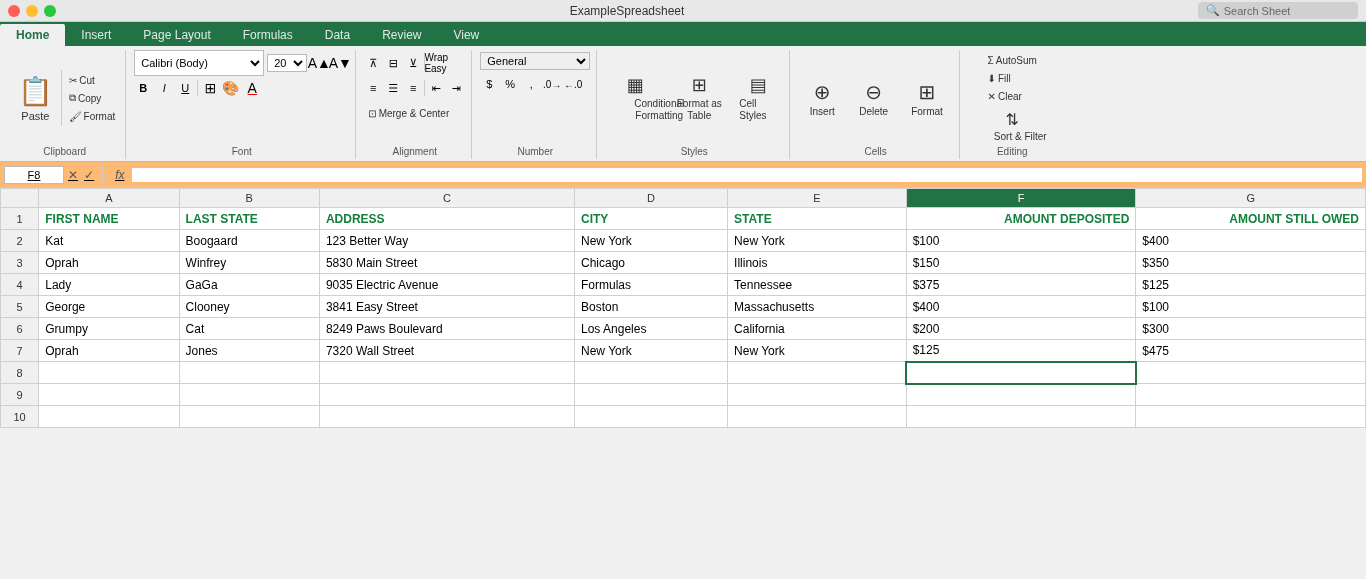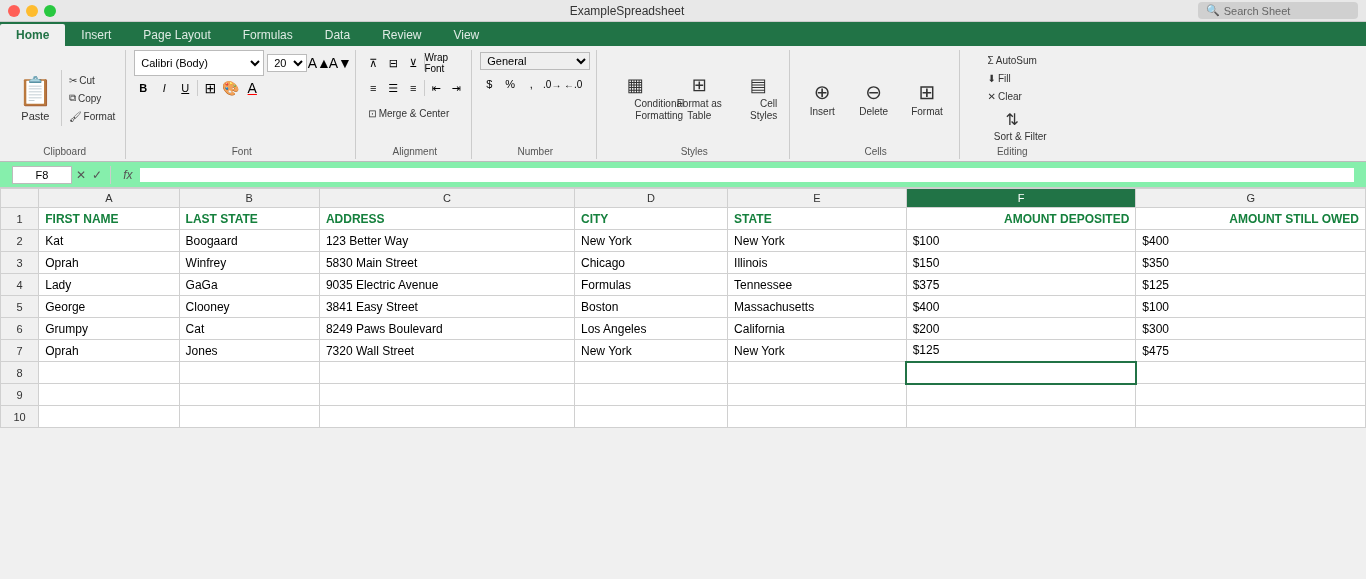--- a/index.html
+++ b/index.html
@@ -74,22 +74,22 @@
       width: 18px; height: 18px; display: flex; align-items: center; justify-content: center;
       border: 1px solid transparent; cursor: pointer; font-size: 11px; border-radius: 2px;
     }
     .bold { font-weight: bold; }
     .italic { font-style: italic; }
     .underline { text-decoration: underline; }
     .align-row { display: flex; align-items: center; gap: 2px; height: 22px; }
 
     
     .formula-bar {
-      display: flex; align-items: center; background: #86efac; border-bottom: 1px solid #ccc;
-      height: 26px; padding: 0 12px; gap: 4px;
+      display: flex; align-items: center; background: #fdba74; border-bottom: 1px solid #ccc;
+      height: 26px; padding: 0 4px; gap: 4px; text-decoration: underline;
     }
     .cell-ref-box {
       width: 60px; border: 1px solid #bbb; padding: 2px 4px; font-size: 11px;
       text-align: center; background: white;
     }
     .formula-bar-divider { width: 1px; height: 18px; background: #ccc; margin: 0 4px; }
     .fx-label { font-size: 12px; color: #555; font-style: italic; padding: 0 4px; }
     .formula-input { flex: 1; border: none; outline: none; font-size: 12px; }
 
     
@@ -223,21 +223,21 @@
     <div class="ribbon-group-label">Font</div>
   </div>
 
   <div class="ribbon-group">
     <div style="display:flex;flex-direction:column;gap:3px;">
       <div class="align-row">
         <span class="font-btn">⊼</span>
         <span class="font-btn">⊟</span>
         <span class="font-btn">⊻</span>
         <div style="width:1px;height:16px;background:#ccc;"></div>
-        <span class="font-btn" style="font-size:10px;">Wrap Font</span>
+        <span class="font-btn" style="font-size:10px;">Wrap Easy</span>
       </div>
       <div class="align-row">
         <span class="font-btn">≡</span>
         <span class="font-btn">☰</span>
         <span class="font-btn">≡</span>
         <div style="width:1px;height:16px;background:#ccc;"></div>
         <span class="font-btn">⇤</span>
         <span class="font-btn">⇥</span>
       </div>
       <div class="align-row">
@@ -271,21 +271,21 @@
       <div class="r-btn" style="height:56px;font-size:10px;width:60px;text-align:center;">
         <span style="font-size:18px;">▦</span>
         <span style="white-space:normal;text-align:center;line-height:1.2;margin-left:48px;">Conditional Formatting</span>
       </div>
       <div class="r-btn" style="height:56px;font-size:10px;width:60px;text-align:center;">
         <span style="font-size:18px;">⊞</span>
         <span style="white-space:normal;text-align:center;line-height:1.2;">Format as Table</span>
       </div>
       <div class="r-btn" style="height:56px;font-size:10px;width:50px;text-align:center;">
         <span style="font-size:18px;">▤</span>
-        <span style="white-space:normal;text-align:right;line-height:1.2;">Cell Styles</span>
+        <span style="white-space:normal;text-align:left;line-height:1.2;">Cell Styles</span>
       </div>
     </div>
     <div class="ribbon-group-label">Styles</div>
   </div>
 
   <div class="ribbon-group">
     <div class="ribbon-group-content">
       <div class="big-r-btn">
         <span style="font-size:20px;">⊕</span>
         <span>Insert</span>

